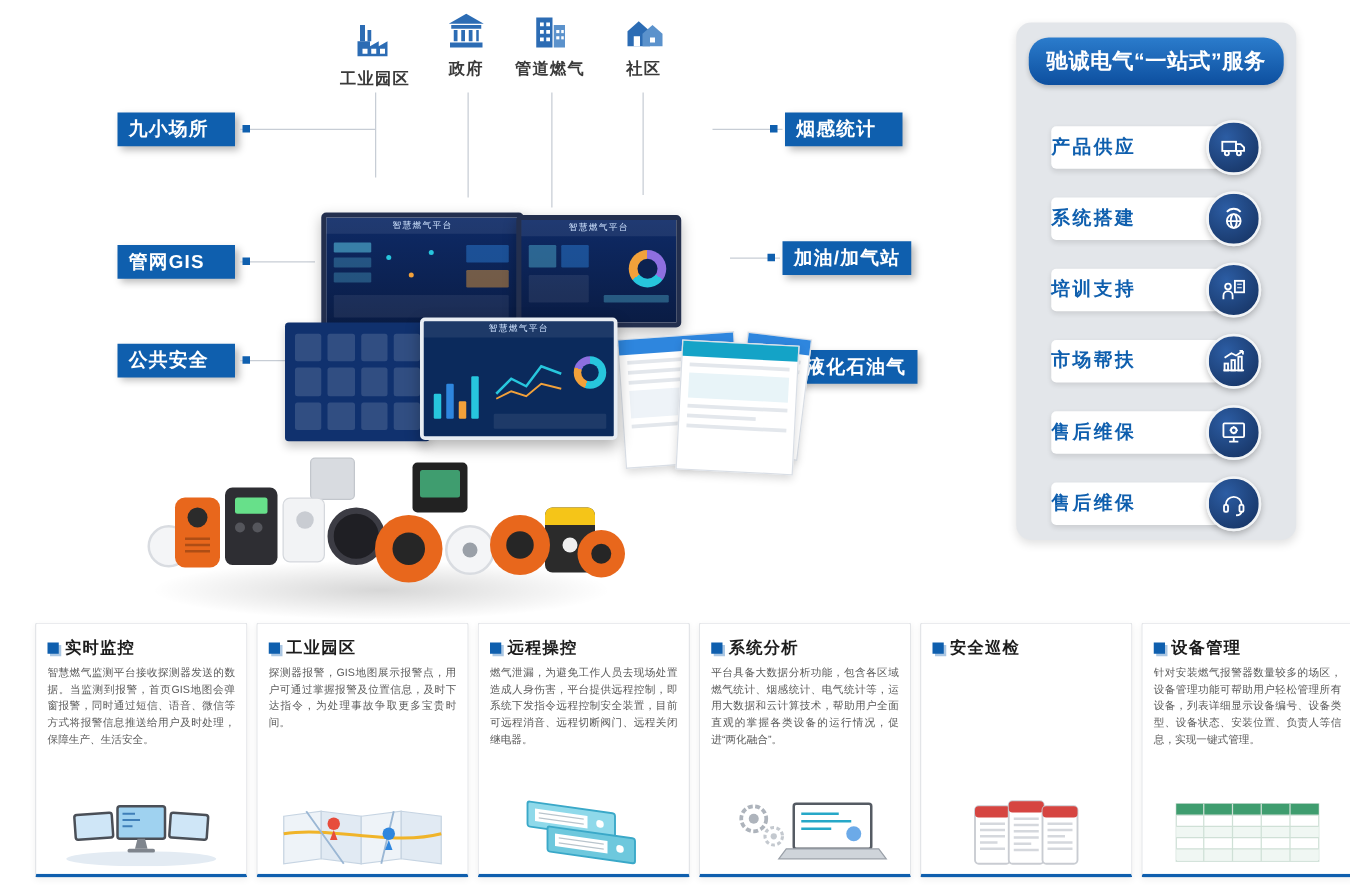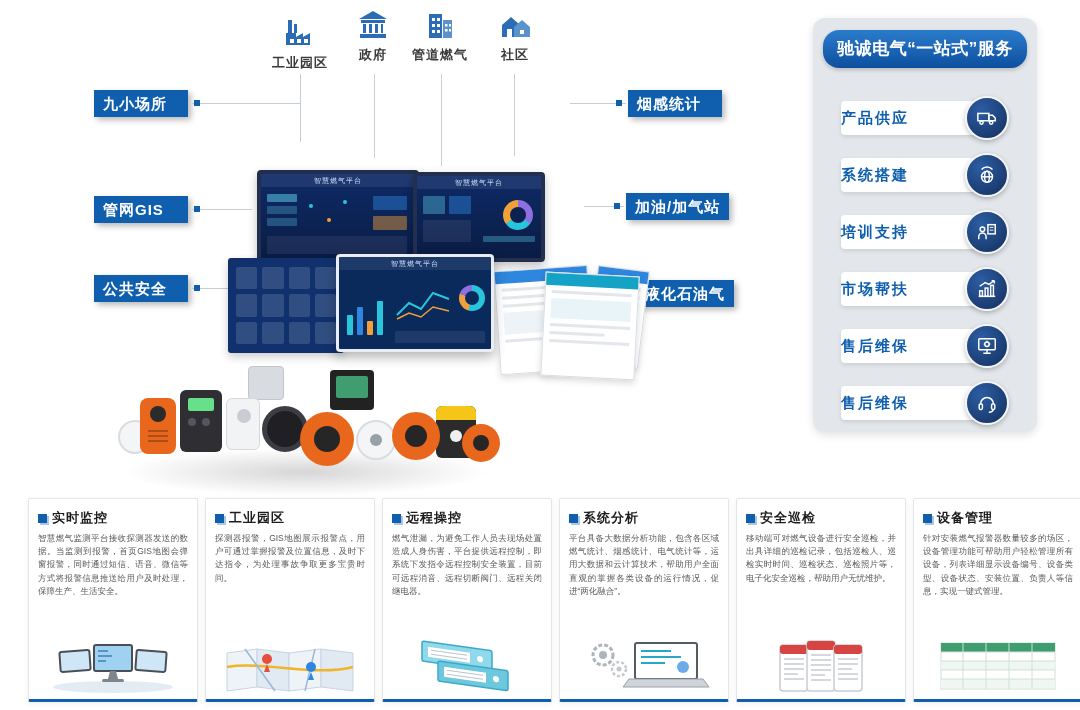--- a/index.html
+++ b/index.html
@@ -435,21 +435,20 @@
           <path d="M60 42h74l6 8H54z" fill="#cfd4da" stroke="#9aa0a8" stroke-width="1"></path>
         </svg>
       </div>
     </div>
 
     <div class="card">
       <div class="card-title-row">
         <span class="bullet"></span>
         <span class="card-title">安全巡检</span>
       </div>
-      <div class="card-desc">移动端可对燃气设备进行安全巡检，并出具详细的巡检记录，包括巡检人、巡检实时时间、巡检状态、巡检照片等，电子化安全巡检，帮助用户无忧维护。</div>
       <div class="card-illu">
         <svg width="150" height="56" viewBox="0 0 150 56">
           <g>
             <rect x="34" y="8" width="28" height="46" rx="3" fill="#ffffff" stroke="#c9ccd2" stroke-width="1.5"></rect>
             <rect x="34" y="8" width="28" height="9" rx="3" fill="#d64541"></rect>
             <path d="M38 22h20M38 27h20M38 32h20M38 37h14M38 42h20" stroke="#d5d8dd" stroke-width="2"></path>
           </g>
           <g>
             <rect x="61" y="4" width="28" height="50" rx="3" fill="#ffffff" stroke="#c9ccd2" stroke-width="1.5"></rect>
             <rect x="61" y="4" width="28" height="9" rx="3" fill="#d64541"></rect>

